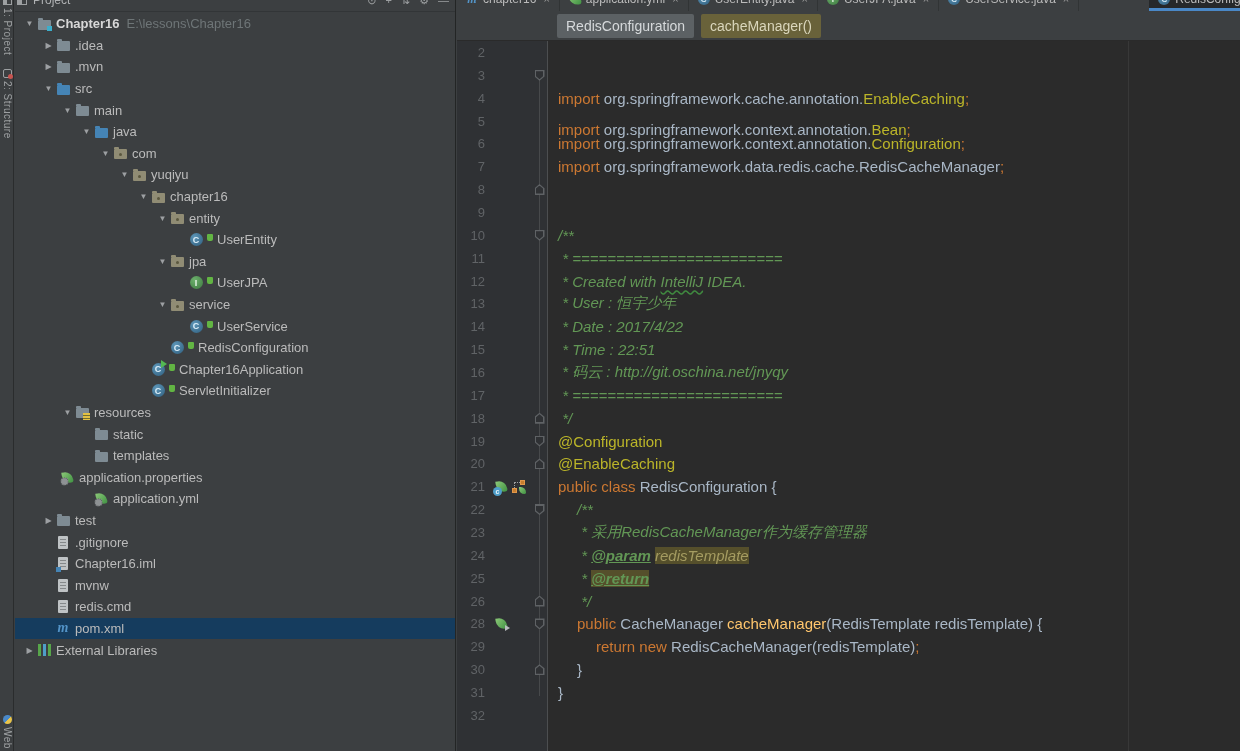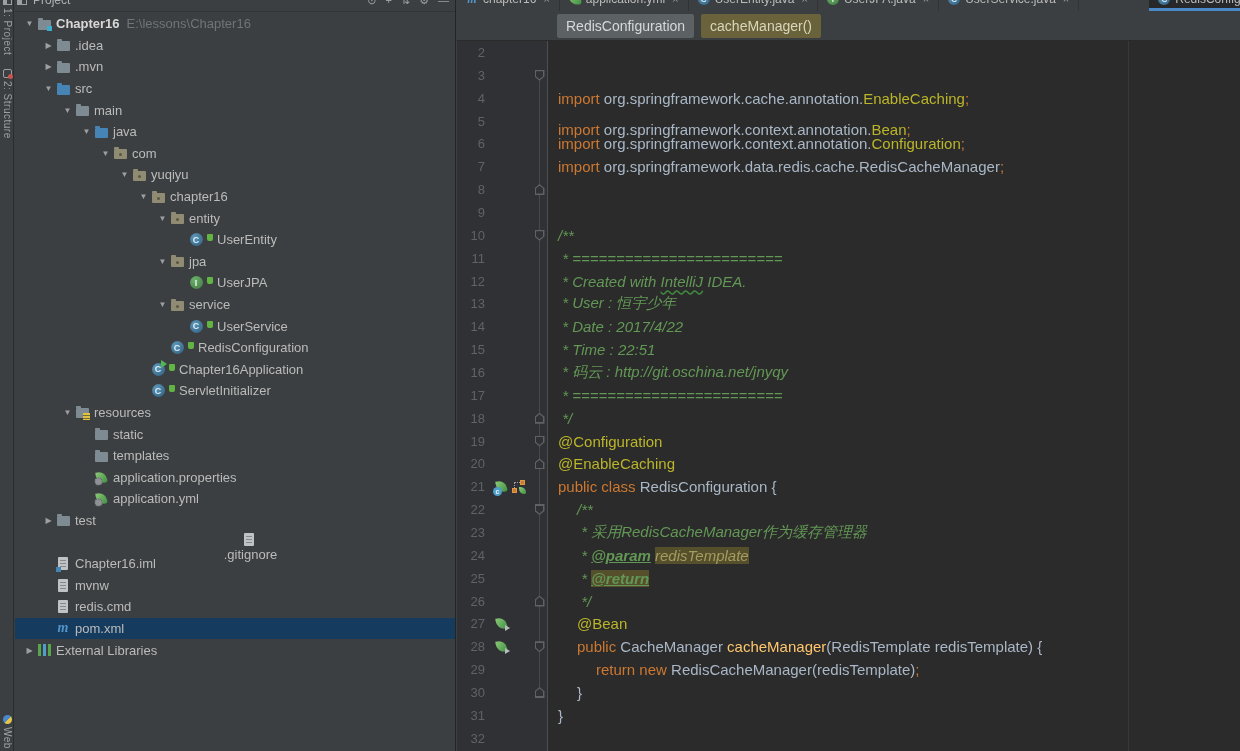--- a/index.html
+++ b/index.html
@@ -307,42 +307,42 @@
           </span>
           <span class="tlabel">static</span>
         </div>
         <div class="trow" style="padding-left: 65px;">
           <span class="chev"></span>
           <span class="tico i-folder">
             <span class="fold-shape"></span>
           </span>
           <span class="tlabel">templates</span>
         </div>
-        <div class="trow" style="padding-left: 65px;">
+        <div class="trow" style="padding-left: 31px;">
           <span class="chev"></span>
           <span class="tico i-spring-file">
             <span class="leaf"></span>
           </span>
           <span class="tlabel">application.properties</span>
         </div>
         <div class="trow" style="padding-left: 65px;">
           <span class="chev"></span>
           <span class="tico i-spring-file">
             <span class="leaf"></span>
           </span>
           <span class="tlabel">application.yml</span>
         </div>
         <div class="trow" style="padding-left: 27px;">
           <span class="chev">▶</span>
           <span class="tico i-folder">
             <span class="fold-shape"></span>
           </span>
           <span class="tlabel">test</span>
         </div>
-        <div class="trow" style="padding-left: 27px; flex-direction: column;">
+        <div class="trow" style="padding-left: 27px;">
           <span class="chev"></span>
           <span class="tico i-text-file">
             <span class="doc"></span>
           </span>
           <span class="tlabel">.gitignore</span>
         </div>
         <div class="trow" style="padding-left: 27px;">
           <span class="chev"></span>
           <span class="tico i-iml-file">
             <span class="doc"></span>
@@ -437,21 +437,20 @@
           <div class="cline"><span class="lnum">17</span><span class="gicons"></span><span class="gfold"></span><span class="ltext" style="padding-left: 10px;"><span class="c-cm"> * ========================</span></span></div>
           <div class="cline"><span class="lnum">18</span><span class="gicons"></span><span class="gfold"><span class="fm fm-close"></span></span><span class="ltext" style="padding-left: 10px;"><span class="c-cm"> */</span></span></div>
           <div class="cline"><span class="lnum">19</span><span class="gicons"></span><span class="gfold"><span class="fm fm-open"></span></span><span class="ltext" style="padding-left: 10px;"><span class="c-an">@Configuration</span></span></div>
           <div class="cline"><span class="lnum">20</span><span class="gicons"></span><span class="gfold"><span class="fm fm-close"></span></span><span class="ltext" style="padding-left: 10px;"><span class="c-an">@EnableCaching</span></span></div>
           <div class="cline"><span class="lnum">21</span><span class="gicons"><span class="gi gi-spring-config"><span class="leafb"></span><span class="cbadge">c</span></span><span class="gi gi-bean-group"><span class="dots"></span><span class="sq sq1"></span><span class="sq sq2"></span><span class="leafs"></span></span></span><span class="gfold"></span><span class="ltext" style="padding-left: 10px;"><span class="c-kw">public class </span><span class="c-pl">RedisConfiguration {</span></span></div>
           <div class="cline"><span class="lnum">22</span><span class="gicons"></span><span class="gfold"><span class="fm fm-open"></span></span><span class="ltext" style="padding-left: 29px;"><span class="c-cm">/**</span></span></div>
           <div class="cline"><span class="lnum">23</span><span class="gicons"></span><span class="gfold"></span><span class="ltext" style="padding-left: 29px;"><span class="c-cm"> * 采用RedisCacheManager作为缓存管理器</span></span></div>
           <div class="cline"><span class="lnum">24</span><span class="gicons"></span><span class="gfold"></span><span class="ltext" style="padding-left: 29px; text-align: center;"><span class="c-cm"> * </span><span class="c-dt">@param</span><span class="c-cm"> </span><span class="c-hl">redisTemplate</span></span></div>
           <div class="cline"><span class="lnum">25</span><span class="gicons"></span><span class="gfold"></span><span class="ltext" style="padding-left: 29px;"><span class="c-cm"> * </span><span class="c-dthl">@return</span></span></div>
           <div class="cline"><span class="lnum">26</span><span class="gicons"></span><span class="gfold"><span class="fm fm-close"></span></span><span class="ltext" style="padding-left: 29px;"><span class="c-cm"> */</span></span></div>
-          <div class="cline"><span class="lnum">27</span><span class="gicons"><span class="gi gi-bean"><span class="leafb"></span></span></span><span class="gfold"></span><span class="ltext" style="padding-left: 29px;"><span class="c-an">@Bean</span></span></div>
           <div class="cline"><span class="lnum">28</span><span class="gicons"><span class="gi gi-bean"><span class="leafb"></span></span></span><span class="gfold"><span class="fm fm-open"></span></span><span class="ltext" style="padding-left: 29px;"><span class="c-kw">public </span><span class="c-pl">CacheManager </span><span class="c-mh">cacheManager</span><span class="c-pl">(RedisTemplate redisTemplate) {</span></span></div>
           <div class="cline"><span class="lnum">29</span><span class="gicons"></span><span class="gfold"></span><span class="ltext" style="padding-left: 48px;"><span class="c-kw">return new </span><span class="c-pl">RedisCacheManager(redisTemplate)</span><span class="c-kw">;</span></span></div>
           <div class="cline"><span class="lnum">30</span><span class="gicons"></span><span class="gfold"><span class="fm fm-close"></span></span><span class="ltext" style="padding-left: 29px;"><span class="c-pl">}</span></span></div>
           <div class="cline"><span class="lnum">31</span><span class="gicons"></span><span class="gfold"></span><span class="ltext" style="padding-left: 10px;"><span class="c-pl">}</span></span></div>
           <div class="cline"><span class="lnum">32</span><span class="gicons"></span><span class="gfold"></span><span class="ltext" style="padding-left: 10px;"></span></div>
         </div>
     </div>
   </div>
 
 </div>

